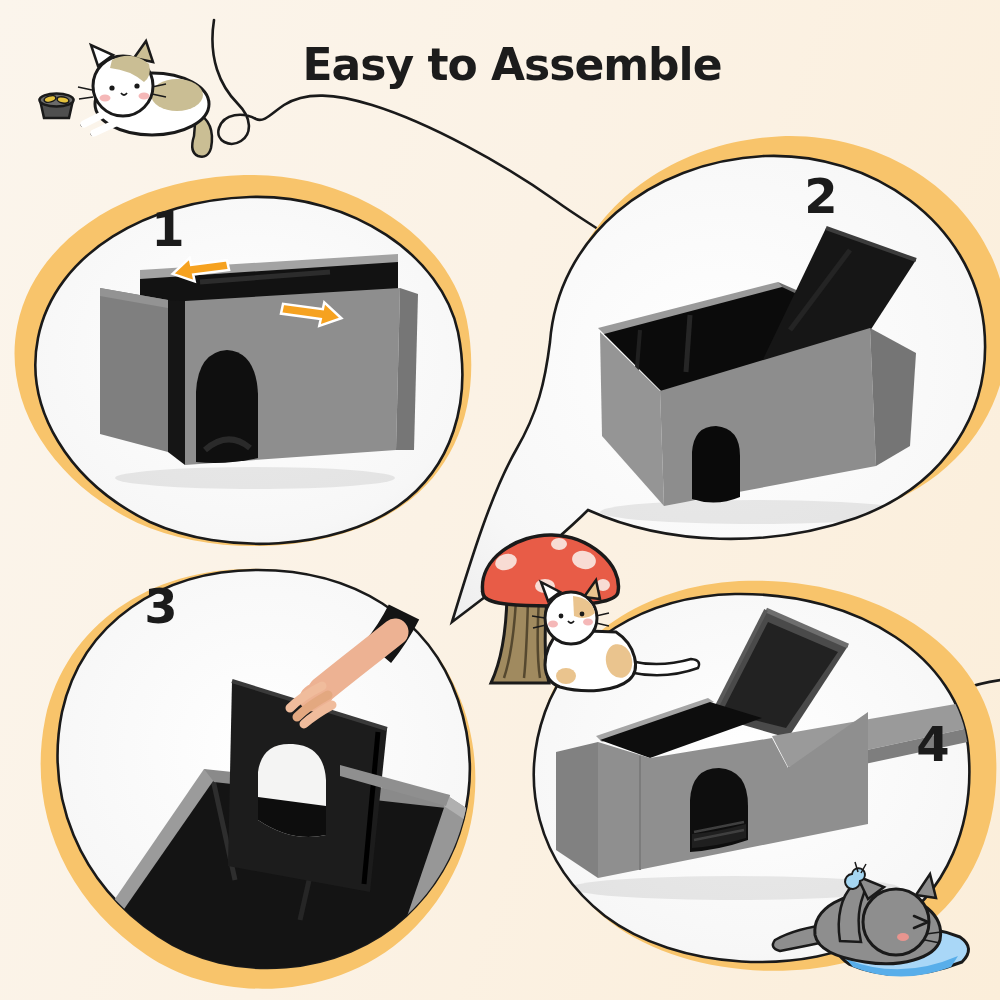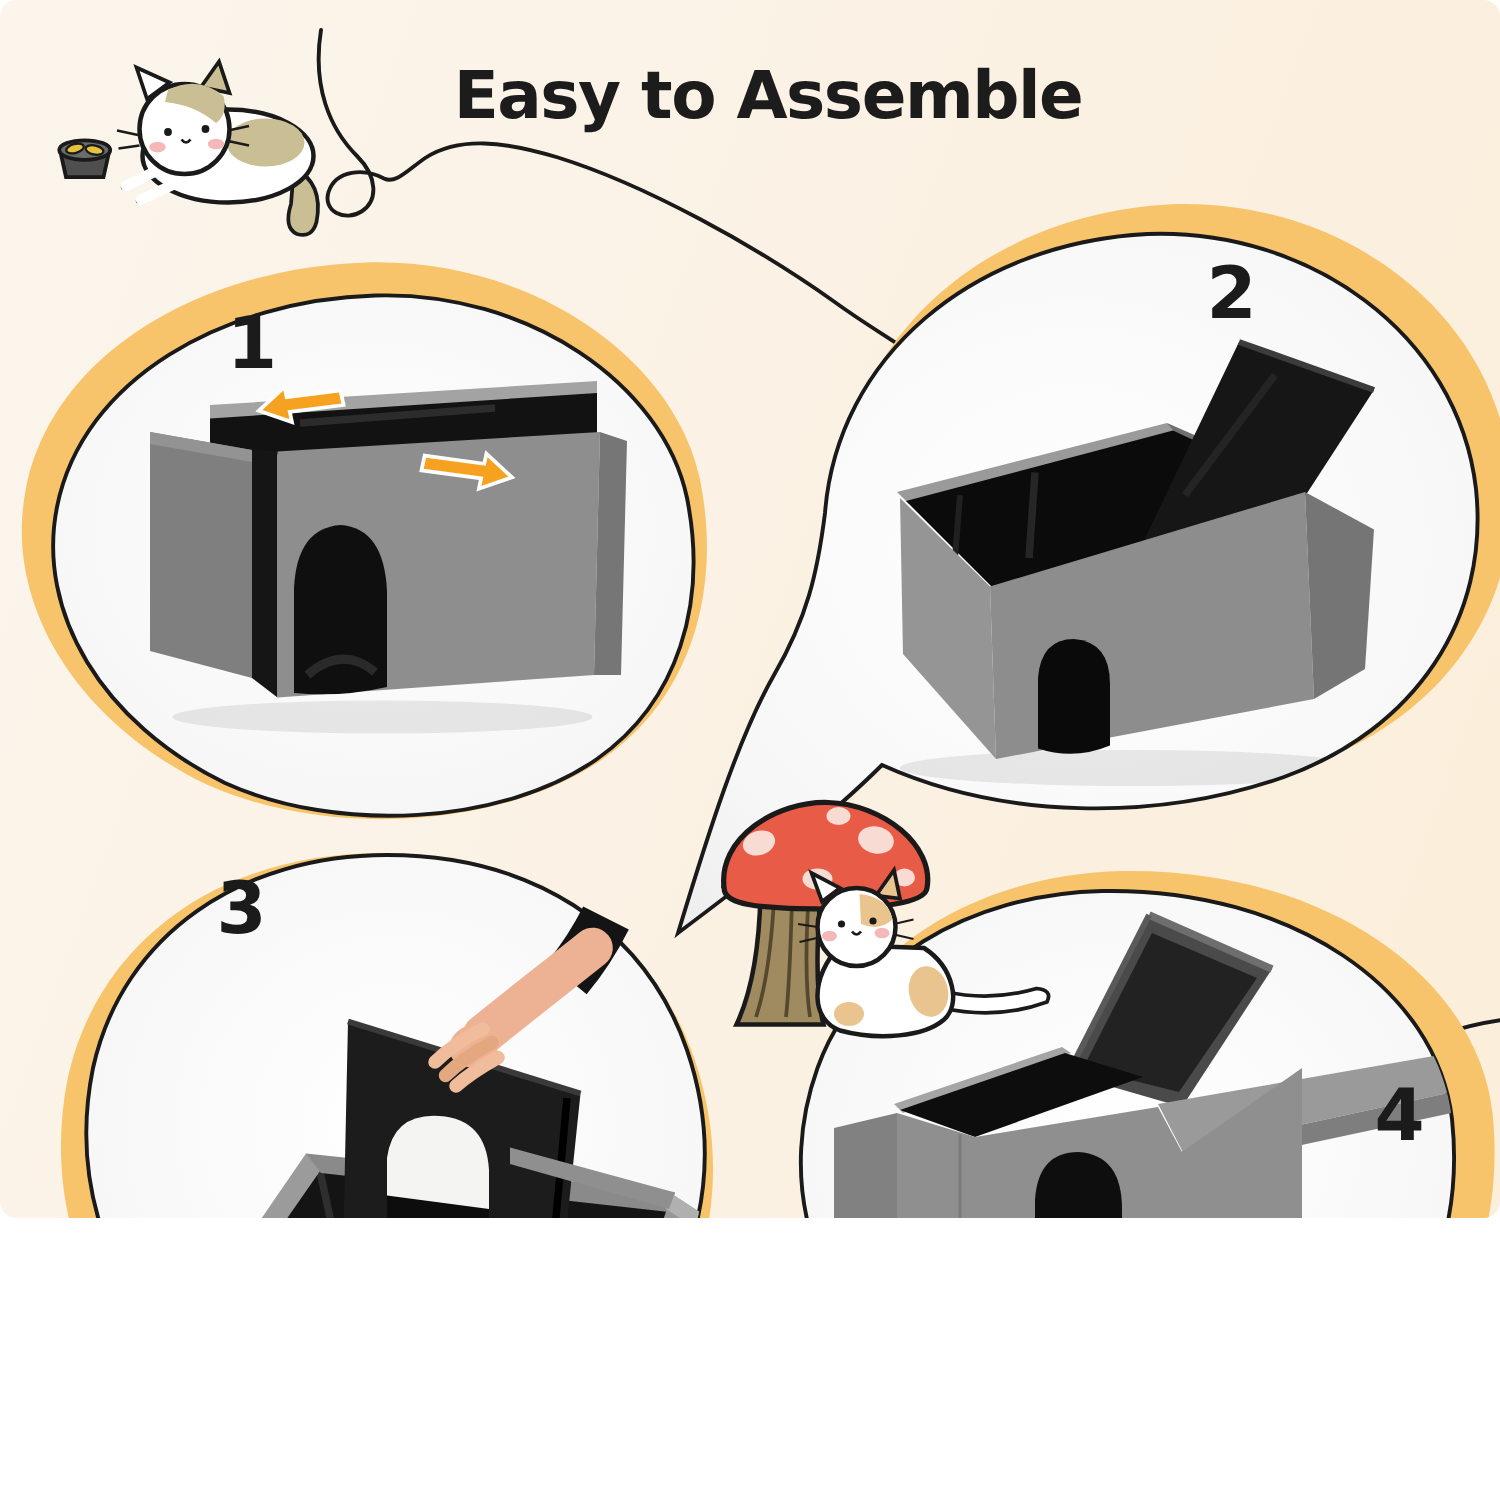--- a/index.html
+++ b/index.html
@@ -1,20 +1,19 @@
 <!DOCTYPE html>
 <html><head>
 <meta charset="utf-8">
 <style>
   html,body{margin:0;padding:0;}
   .canvas{
-    position:relative;width:1000px;height:812px;overflow:hidden;
+    position:relative;width:1000px;height:1000px;overflow:hidden;
     background:linear-gradient(110deg,#fbf5ec 0%,#fbf2e5 45%,#fbeeda 100%);
     font-family:"DejaVu Sans","Liberation Sans",sans-serif;
-    border-radius:11px;
   }
   .canvas svg.scene{position:absolute;left:0;top:0;}
   .title{
     position:absolute;left:512px;top:64px;transform:translate(-50%,-50%);
     margin:0;font-size:44px;font-weight:800;letter-spacing:-1px;color:#1c1c1c;
     white-space:nowrap;
   }
   .step-num{
     position:absolute;transform:translate(-50%,-50%);
     font-size:48px;font-weight:800;color:#1b1b1b;line-height:1;

